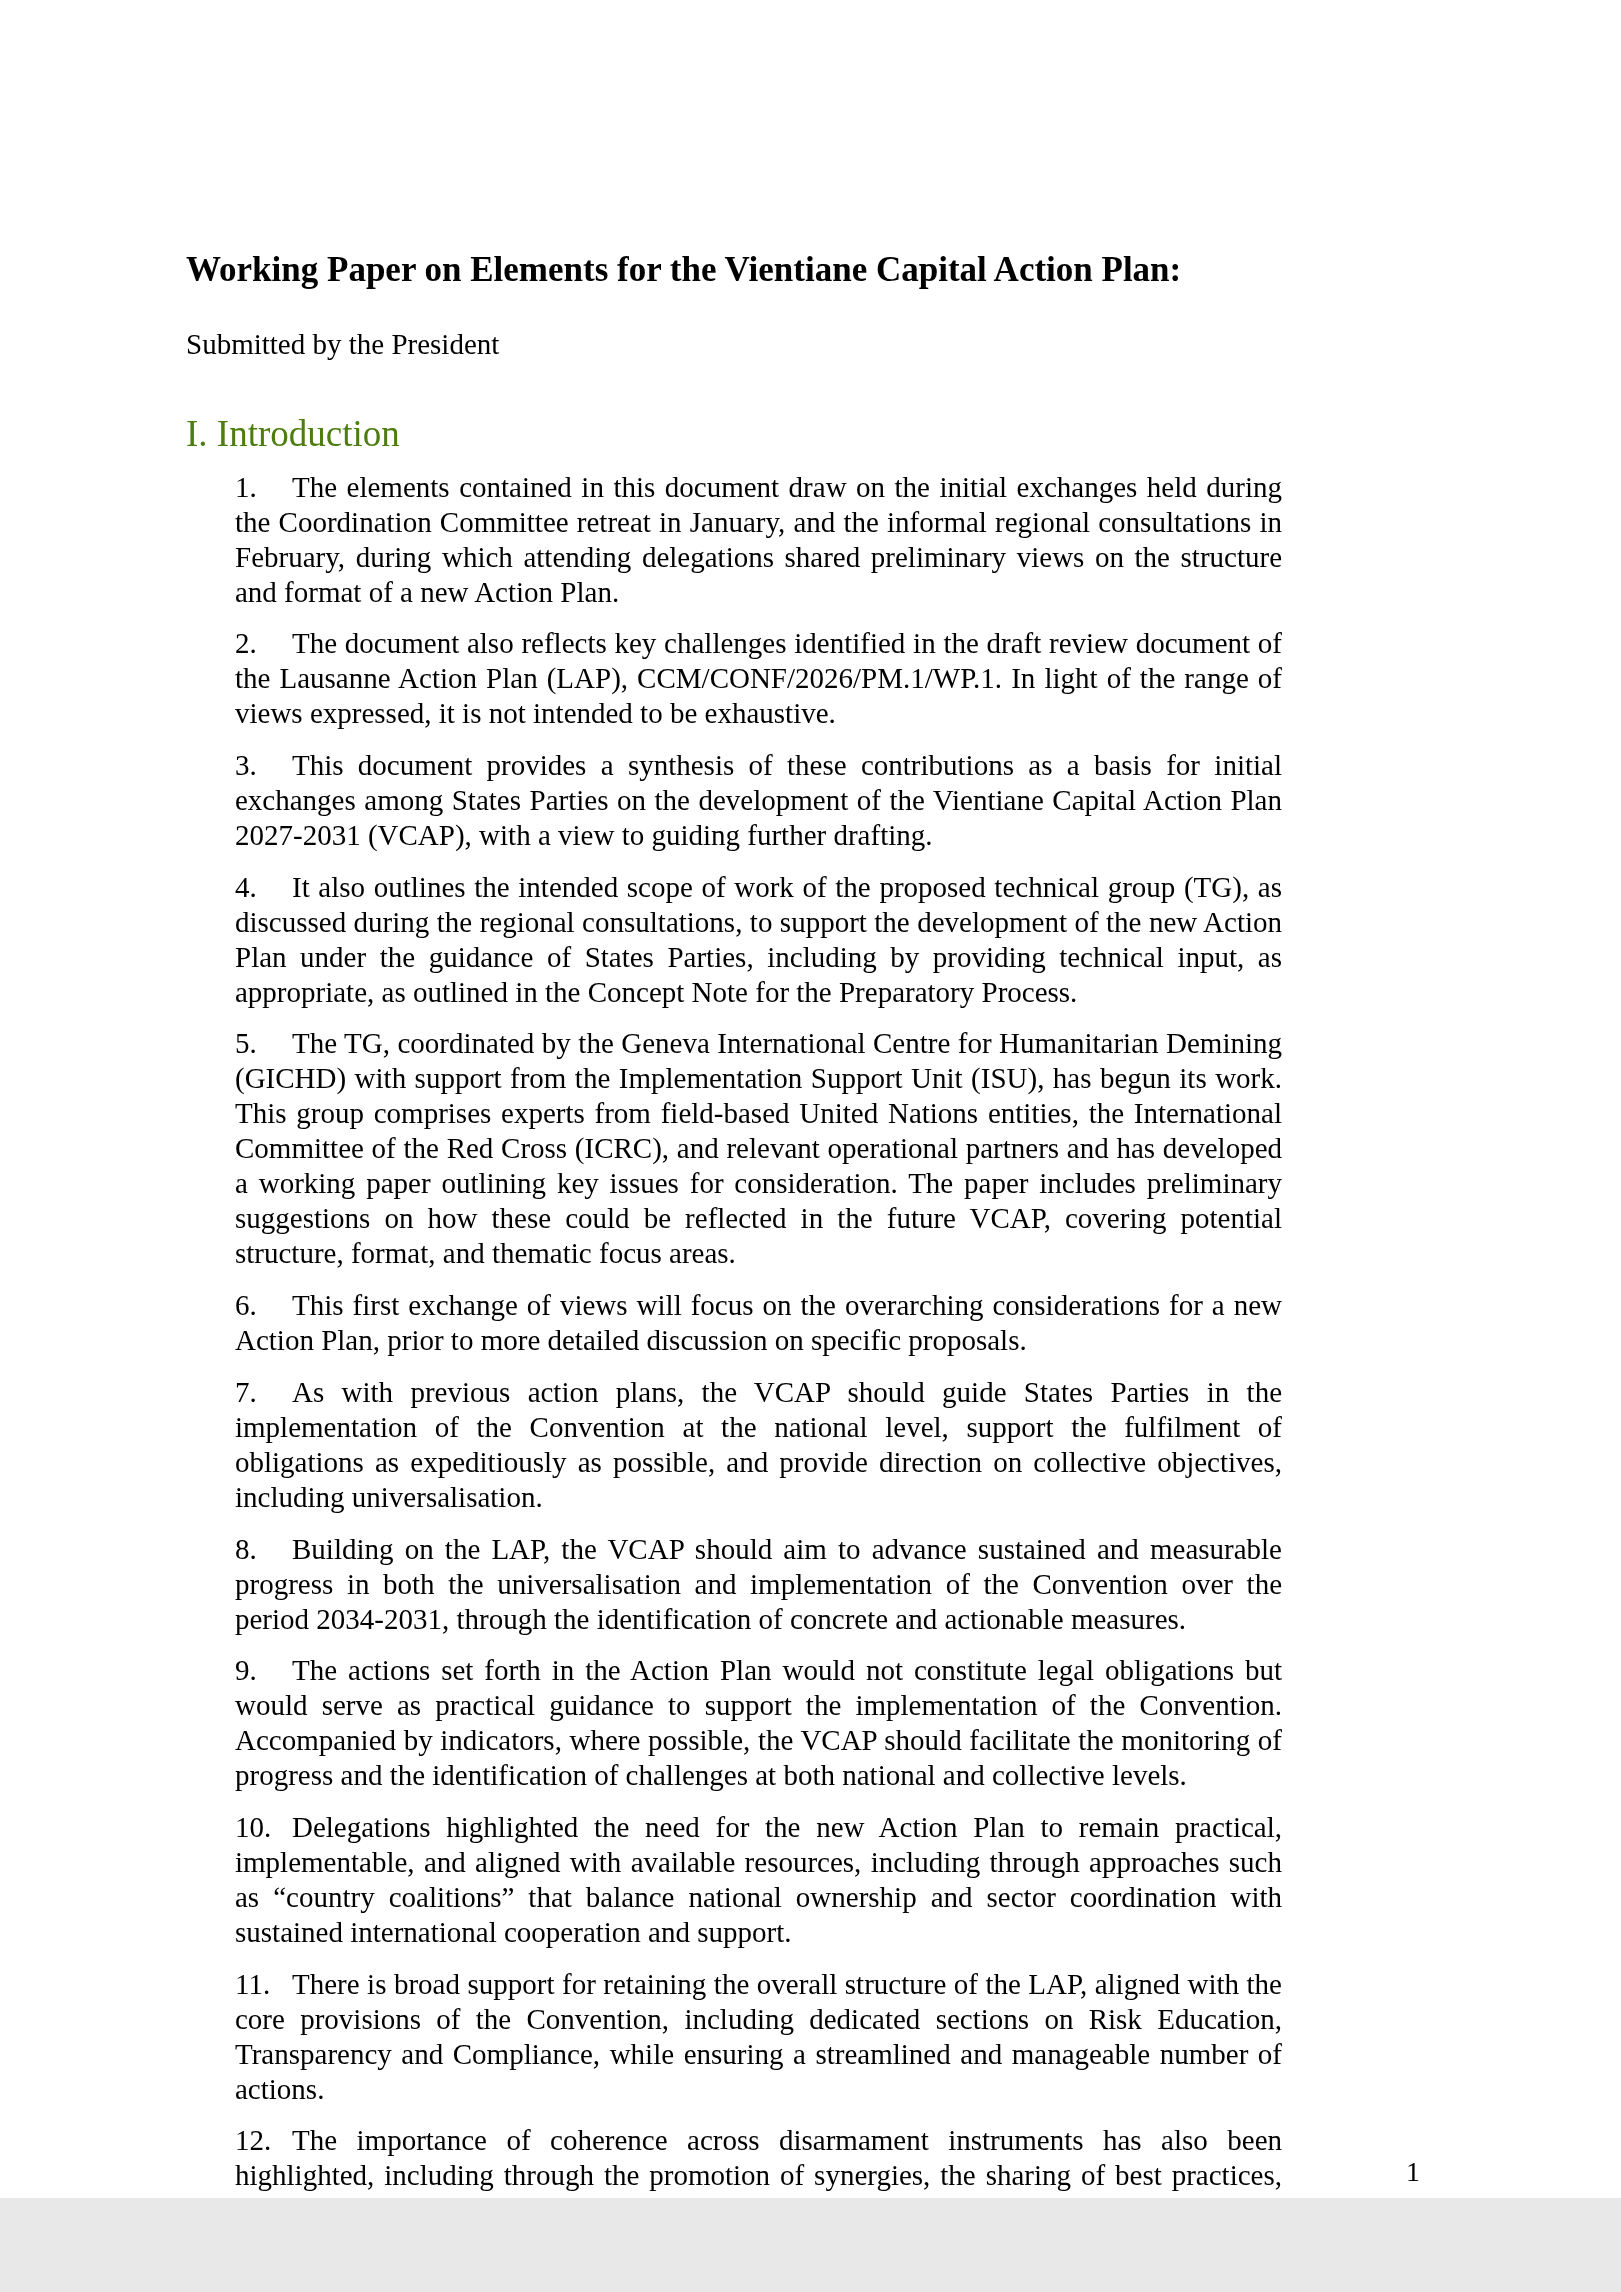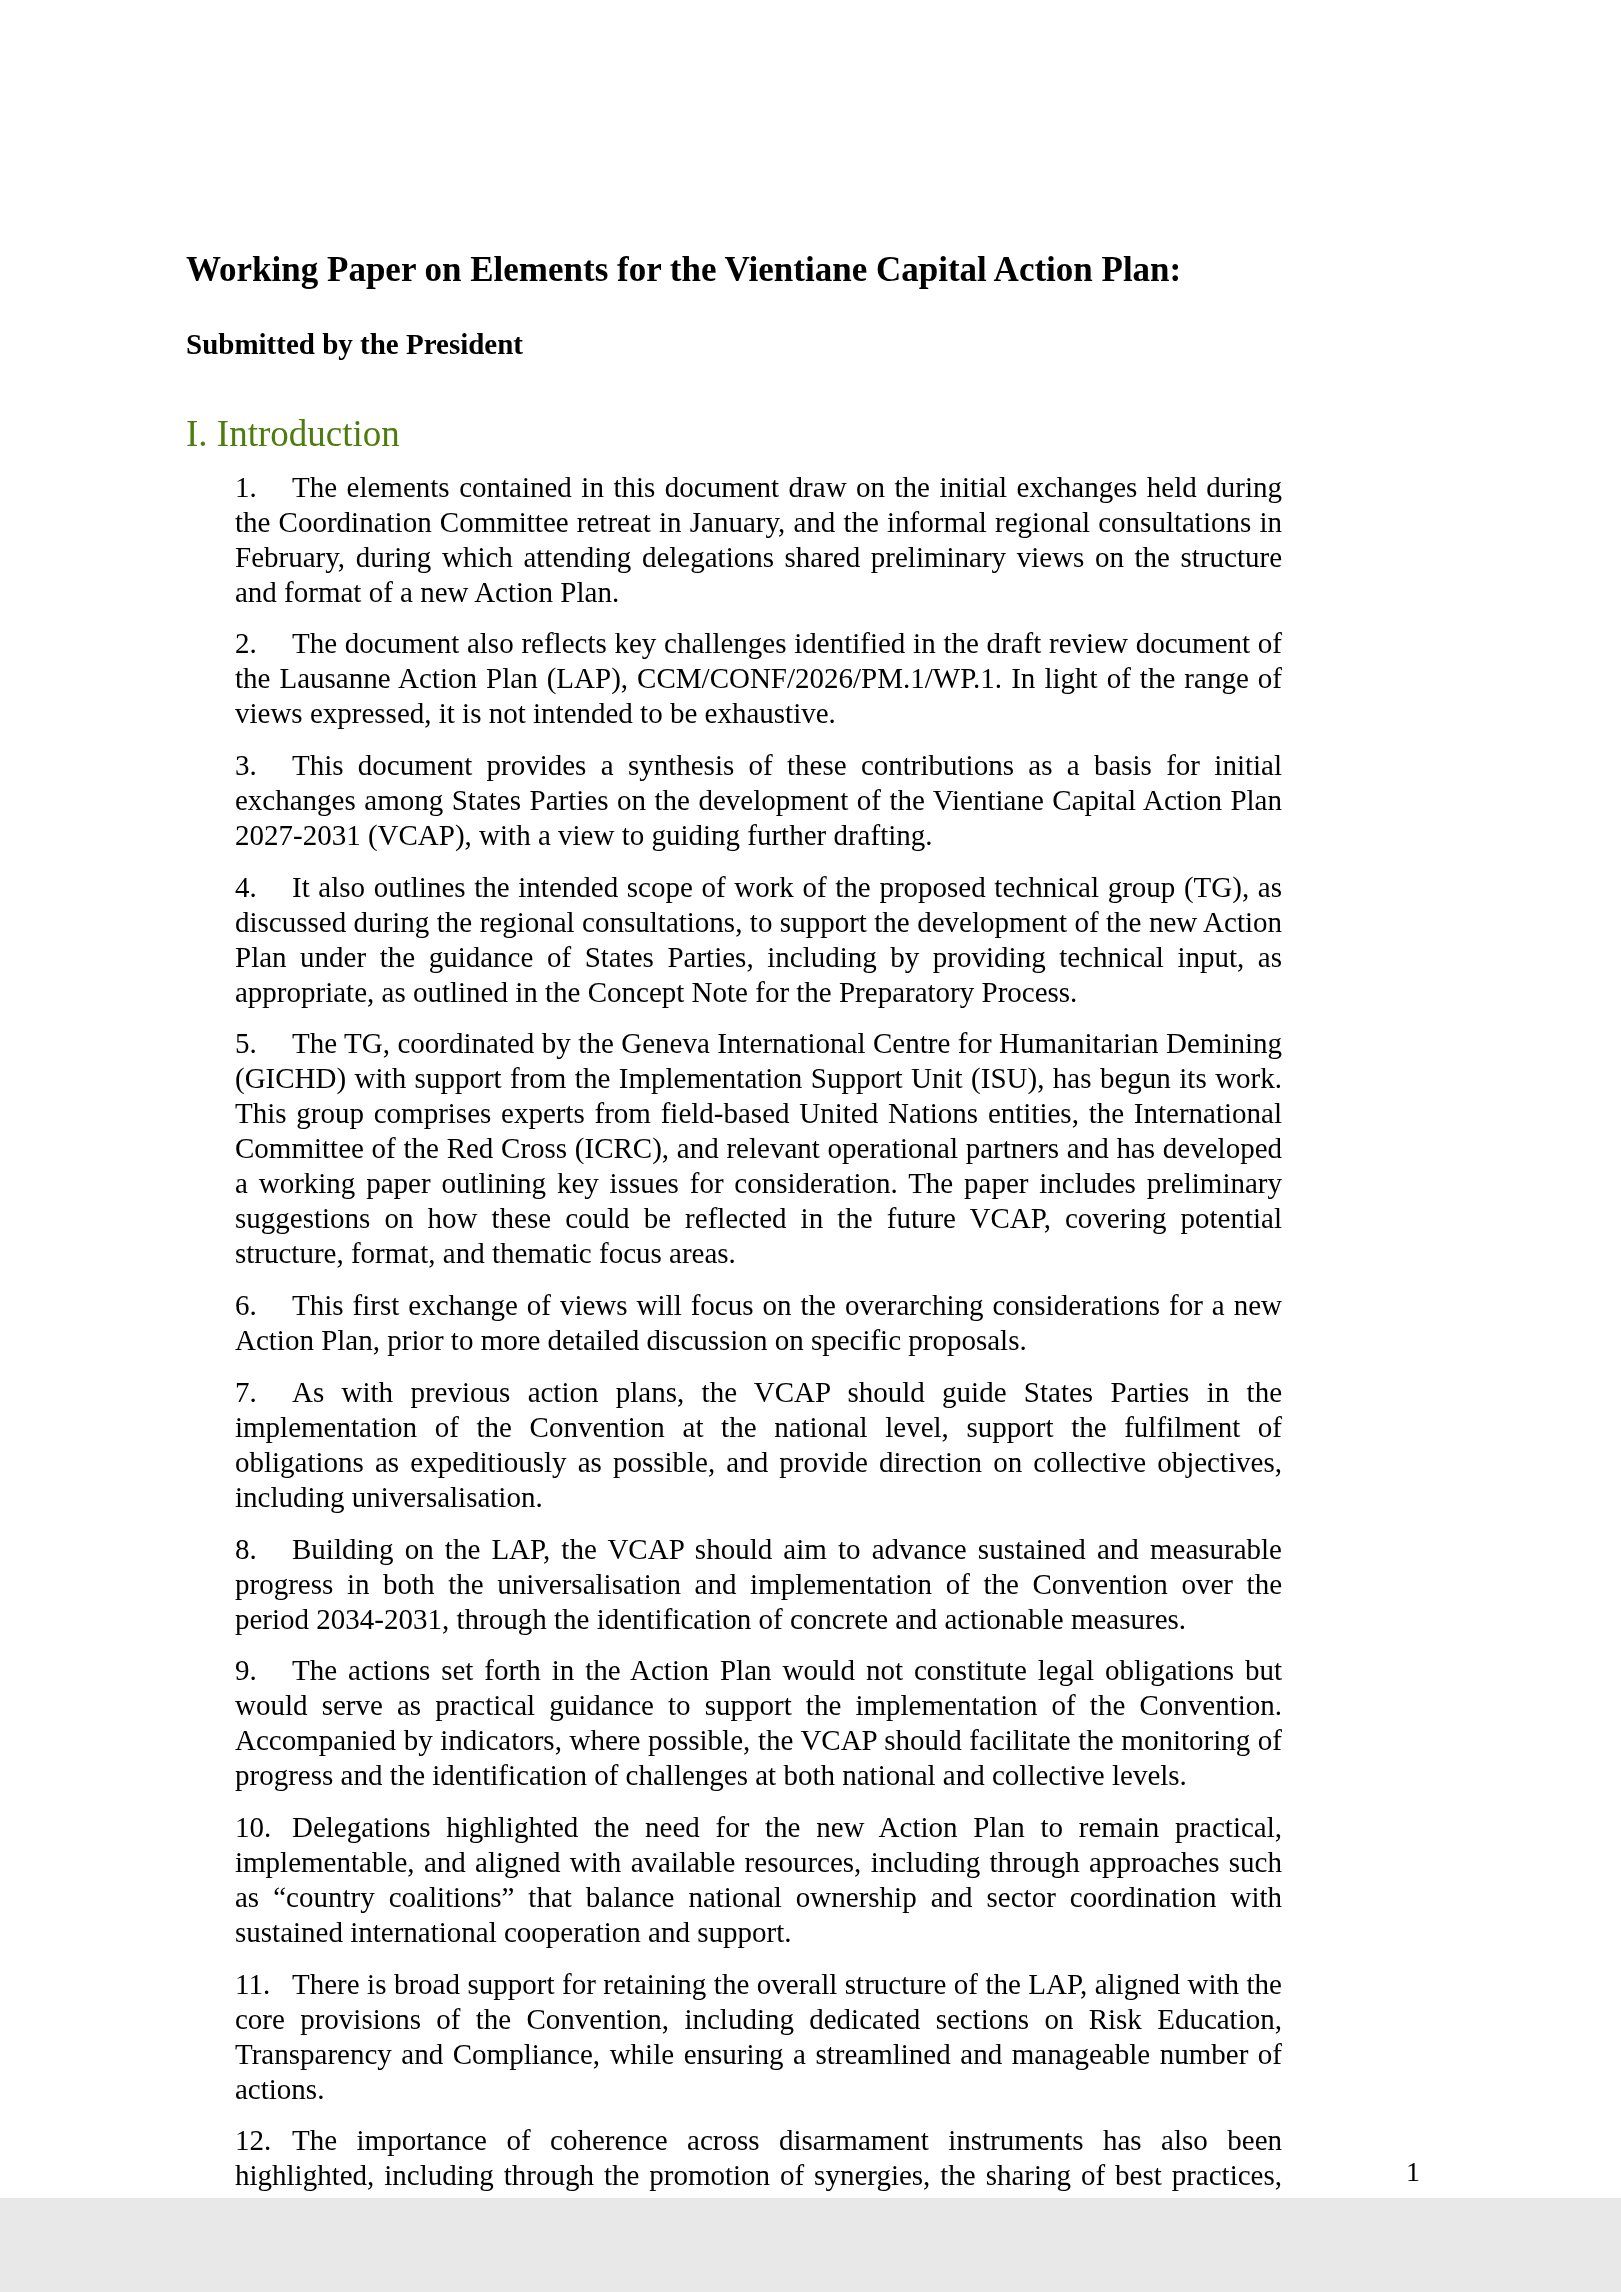--- a/index.html
+++ b/index.html
@@ -26,21 +26,21 @@
   .doc-title {
     font-size: 35px;
     line-height: 43px;
     font-weight: bold;
     margin: 0 0 35px 0;
     color: #000000;
   }
   .doc-subtitle {
     font-size: 29px;
     line-height: 36px;
-    font-weight: bold;
+    font-weight: normal;
     margin: 0 0 49px 0;
     color: #000000;
   }
   .section-heading {
     font-size: 37px;
     line-height: 45px;
     font-weight: normal;
     margin: 0 0 13.7px 0;
     color: #215868;
   }

